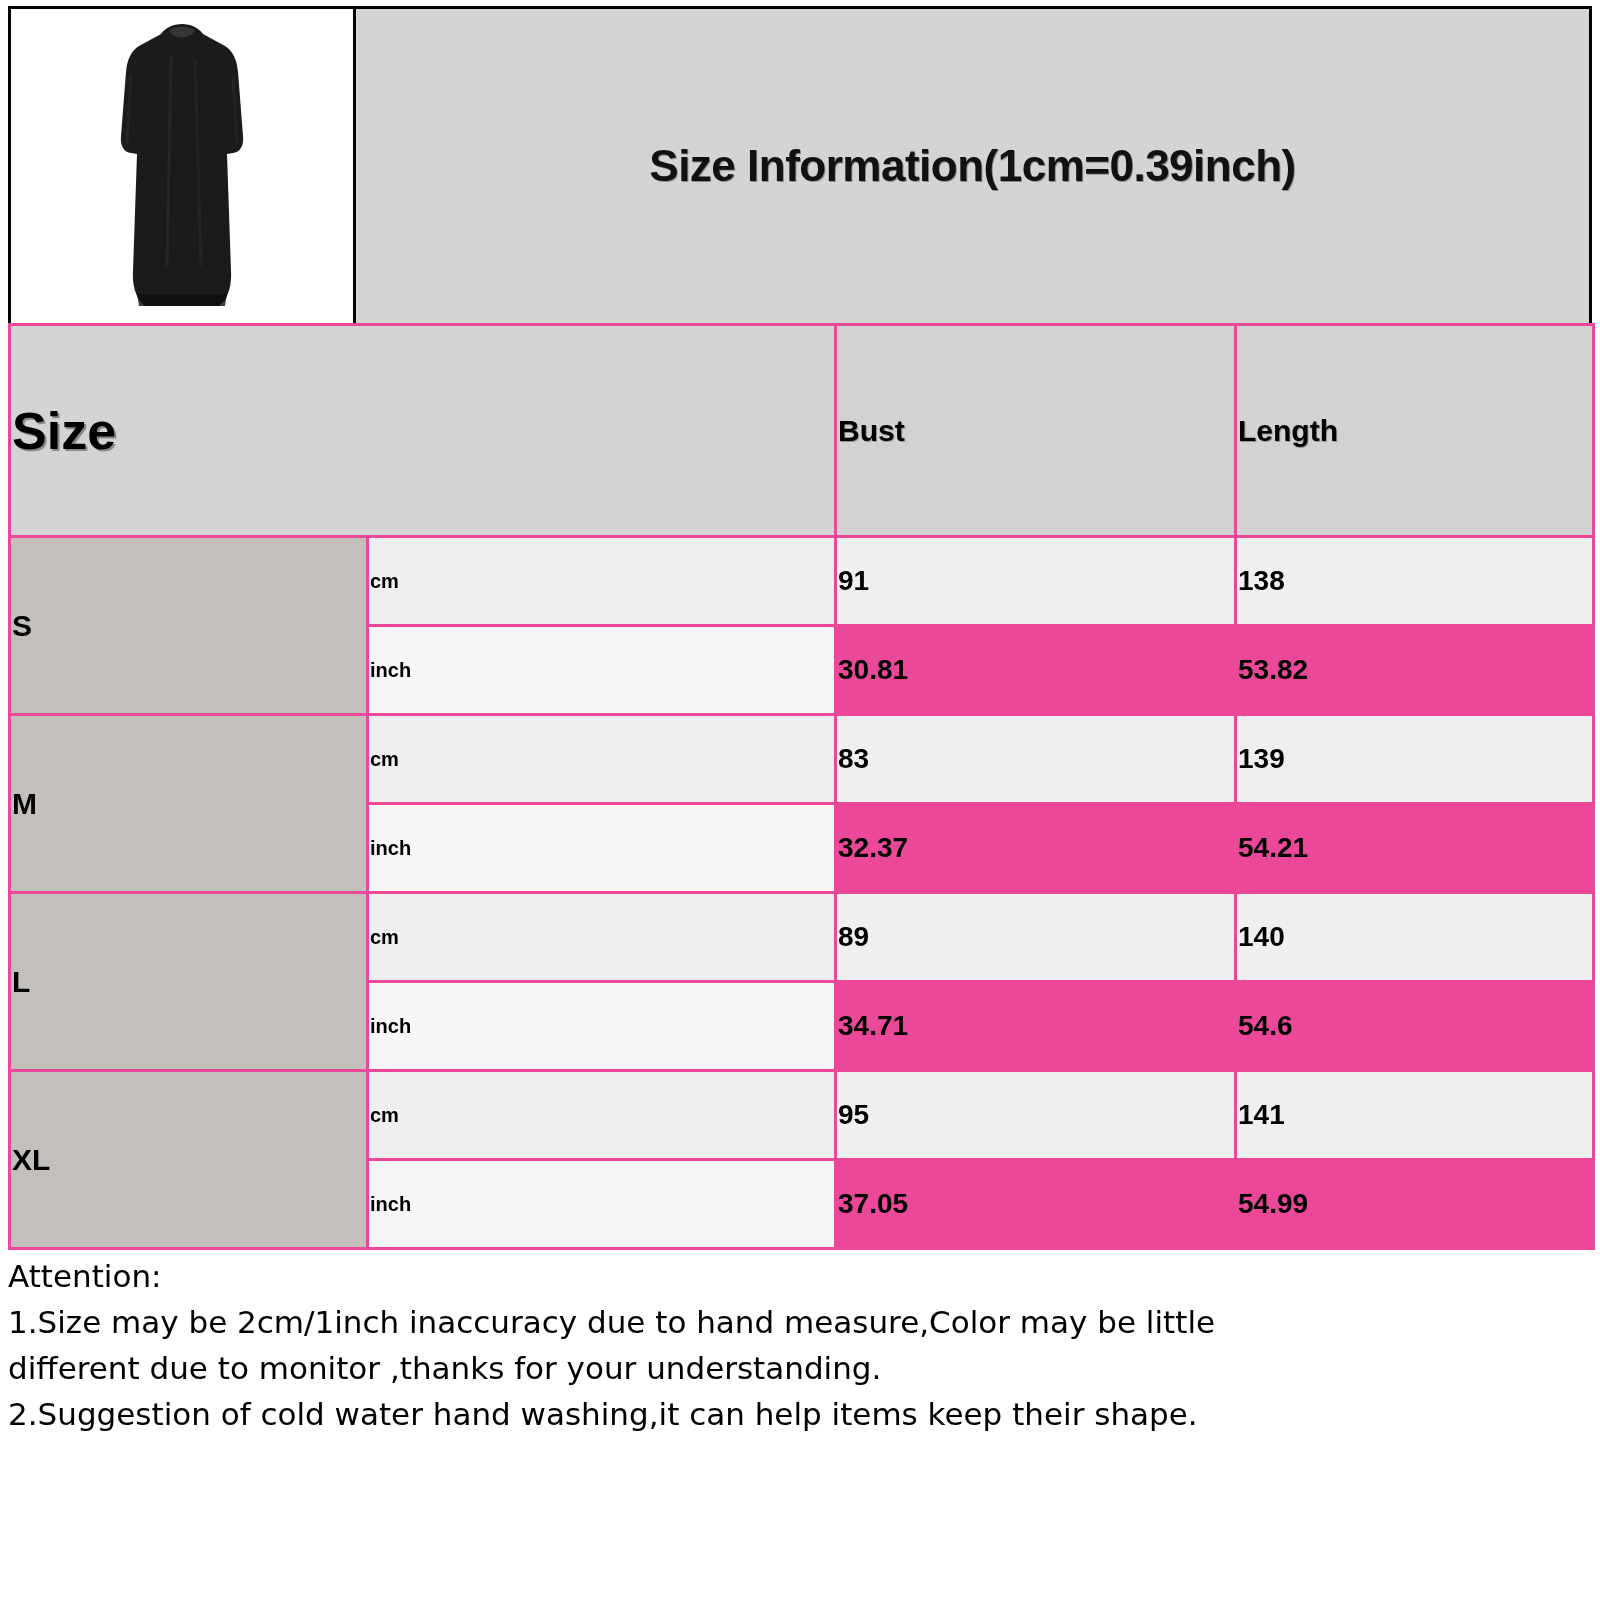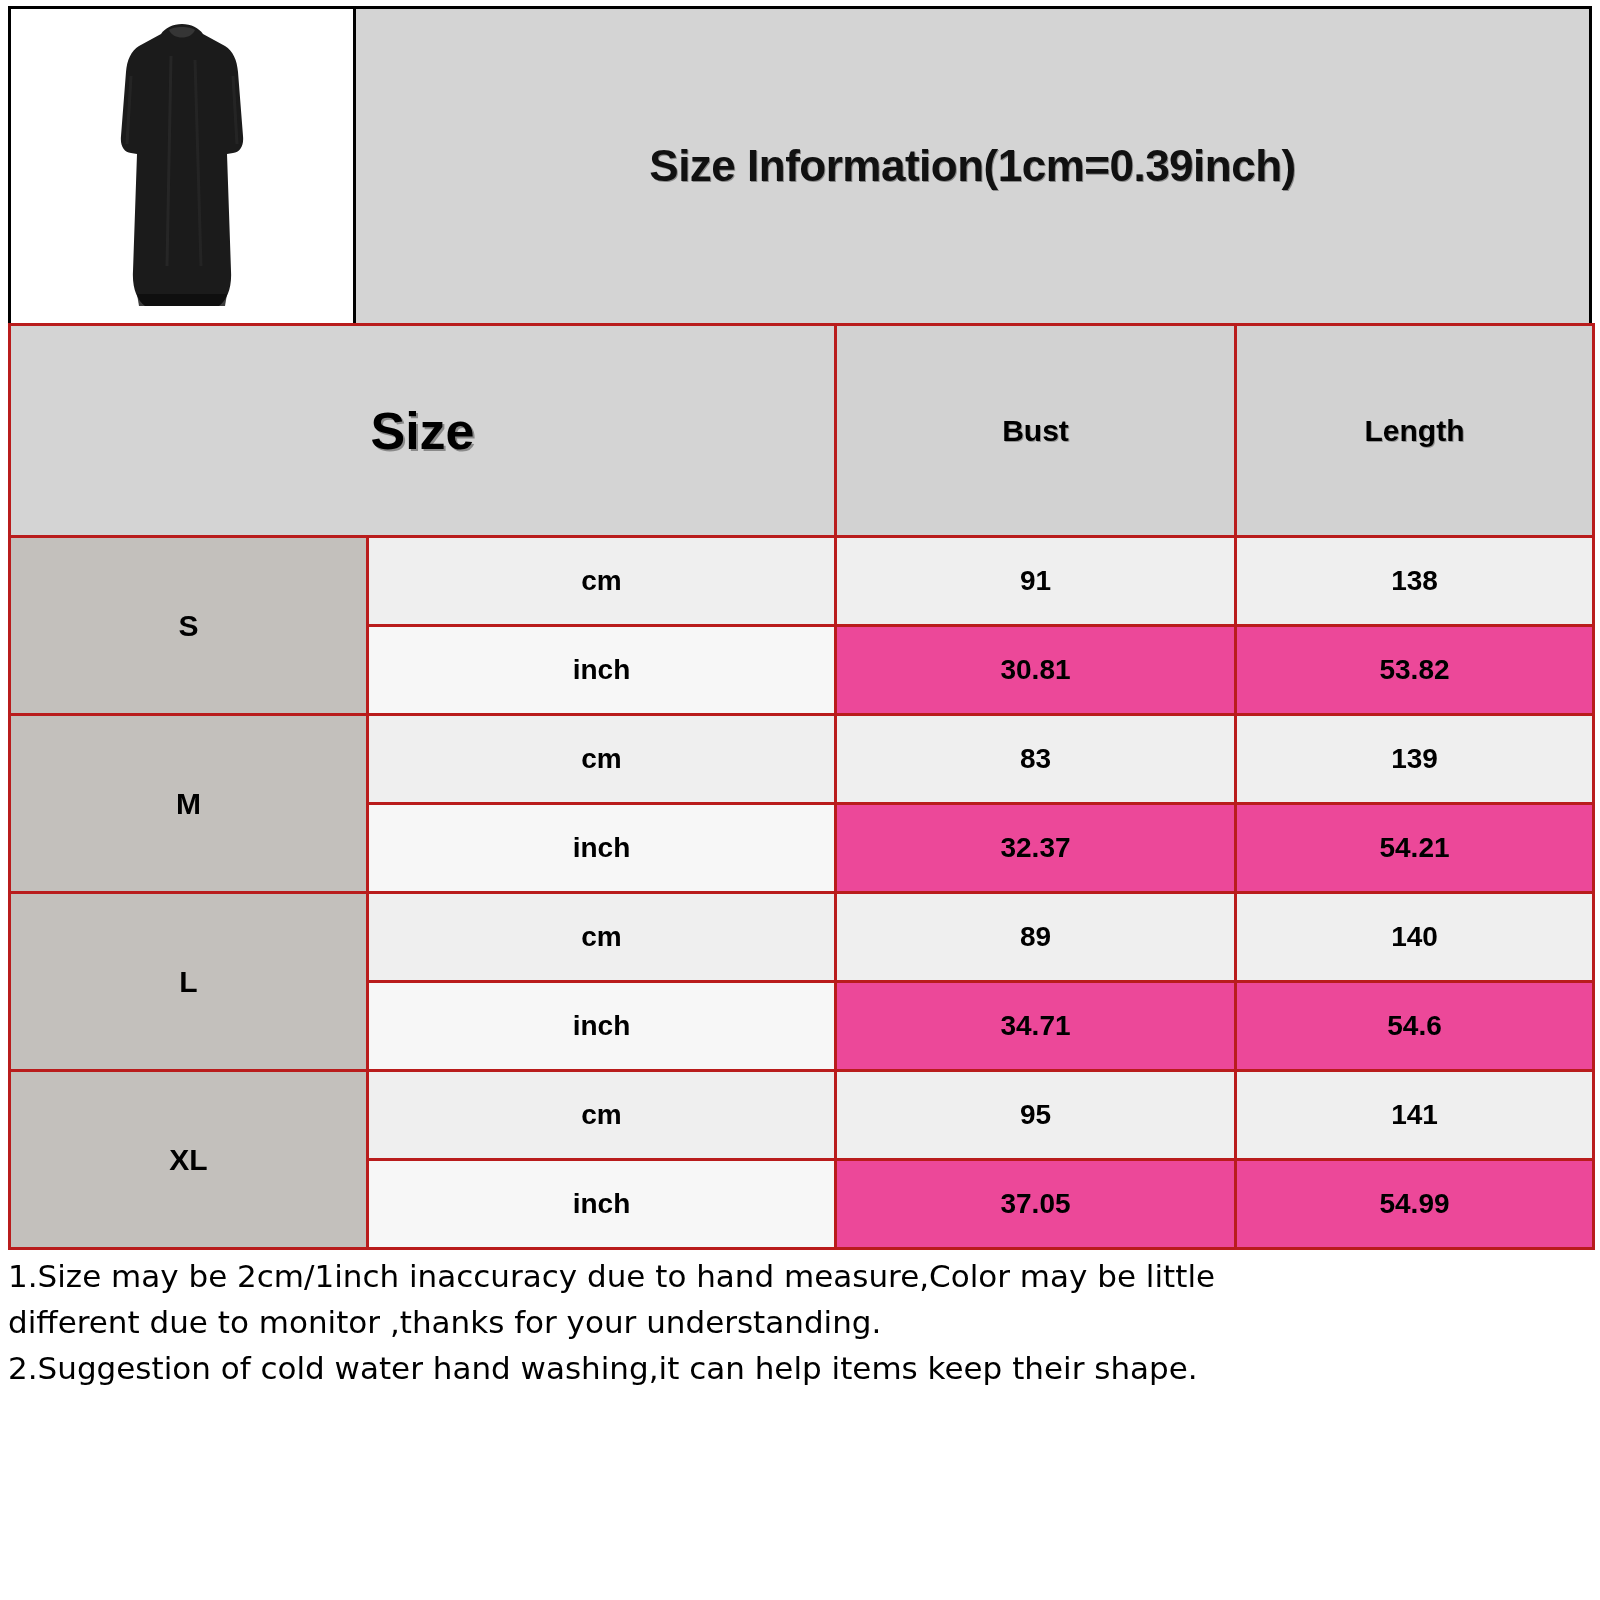--- a/index.html
+++ b/index.html
@@ -62,23 +62,22 @@
   }
 
   
   table.size-table {
     border-collapse: collapse;
     width: 1584px;
     table-layout: fixed;
     margin-top: -3px;
   }
   table.size-table td, table.size-table th {
-    border: 3px solid #b91c1c;
-    box-sizing: border-box;
-    text-align: center;
+    border: 3px solid #ec4899;
+    box-sizing: border-box;
     vertical-align: middle;
     font-weight: bold;
   }
   col.c-size { width: 358px; }
   col.c-unit { width: 468px; }
   col.c-bust { width: 400px; }
   col.c-len  { width: 358px; }
 
   .hdr-size {
     background: #d4d4d4;
@@ -91,21 +90,21 @@
     font-size: 30px;
     height: 212px;
     text-shadow: 1px 1px 0 rgba(0,0,0,0.3);
   }
   .size-label {
     background: #c3c0bc;
     font-size: 30px;
   }
   .unit-cell {
     background: #efefef;
-    font-size: 28px;
+    font-size: 20px;
     height: 89px;
     margin-top: 32px;
   }
   .unit-cell.alt { background: #f7f7f7; }
   .val-cell {
     background: #efefef;
     font-size: 28px;
     font-weight: normal;
     height: 89px;
   }
@@ -224,18 +223,19 @@
       </tr>
       <tr>
         <td class="unit-cell alt">inch</td>
         <td class="val-cell alt">37.05</td>
         <td class="val-cell alt">54.99</td>
       </tr>
     </tbody>
   </table>
 
   <div class="attention">
+    <div class="line head">Attention:</div>
     <div class="line">1.Size may be 2cm/1inch inaccuracy due to hand measure,Color may be little</div>
     <div class="line">different due to monitor ,thanks for your understanding.</div>
     <div class="line">2.Suggestion of cold water hand washing,it can help items keep their shape.</div>
   </div>
 
 </div>
 
 </body></html>

